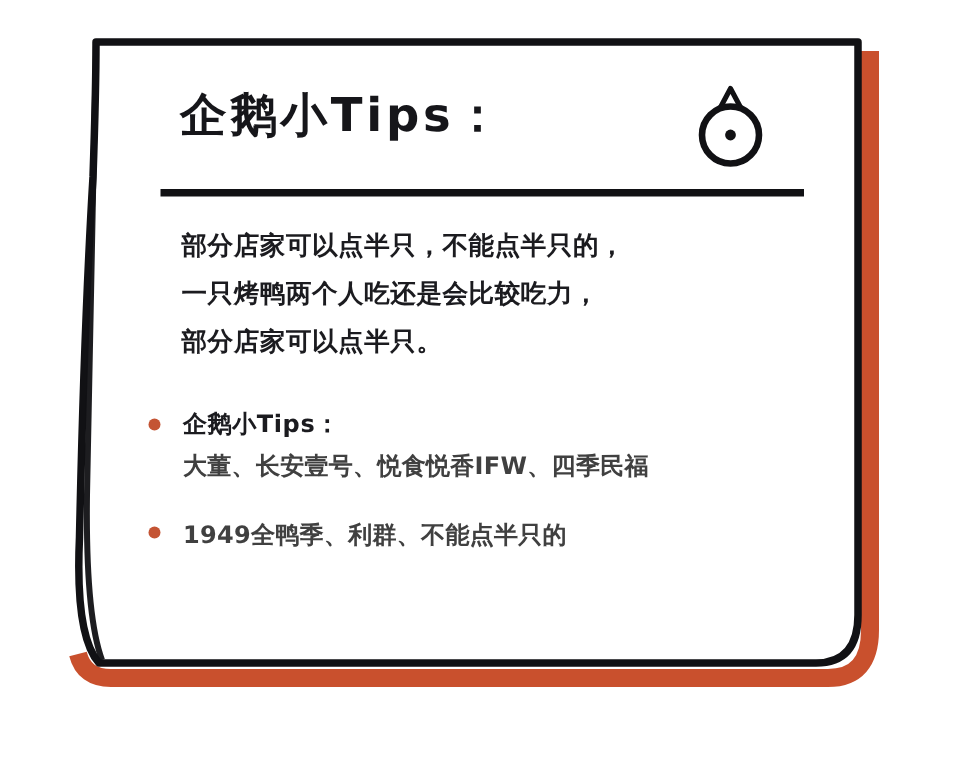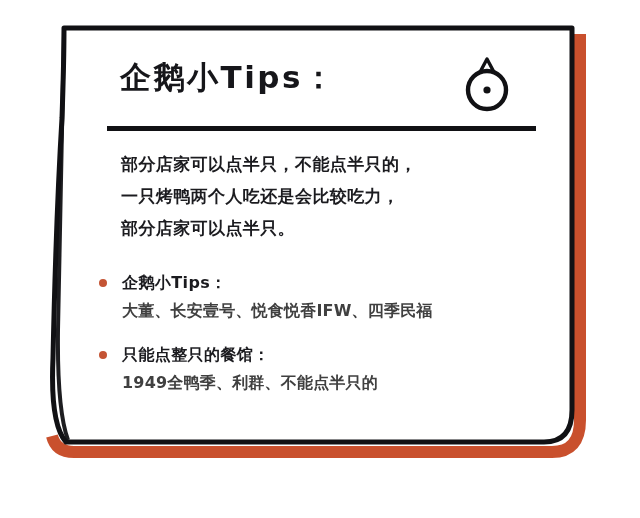--- a/index.html
+++ b/index.html
@@ -197,20 +197,19 @@
     <div id="bullet-list">
 
       <div class="bullet-block">
         <span class="bullet-dot"></span>
         <div class="bullet-heading">企鹅小Tips：</div>
         <div class="bullet-items">大董、长安壹号、悦食悦香IFW、四季民福</div>
       </div>
 
       <div class="bullet-block">
         <span class="bullet-dot"></span>
-        <div class="bullet-heading">只能点整只的餐馆：</div>
         <div class="bullet-items">1949全鸭季、利群、不能点半只的</div>
       </div>
 
     </div>
 
   </div>
 </div>
 
 </body></html>

